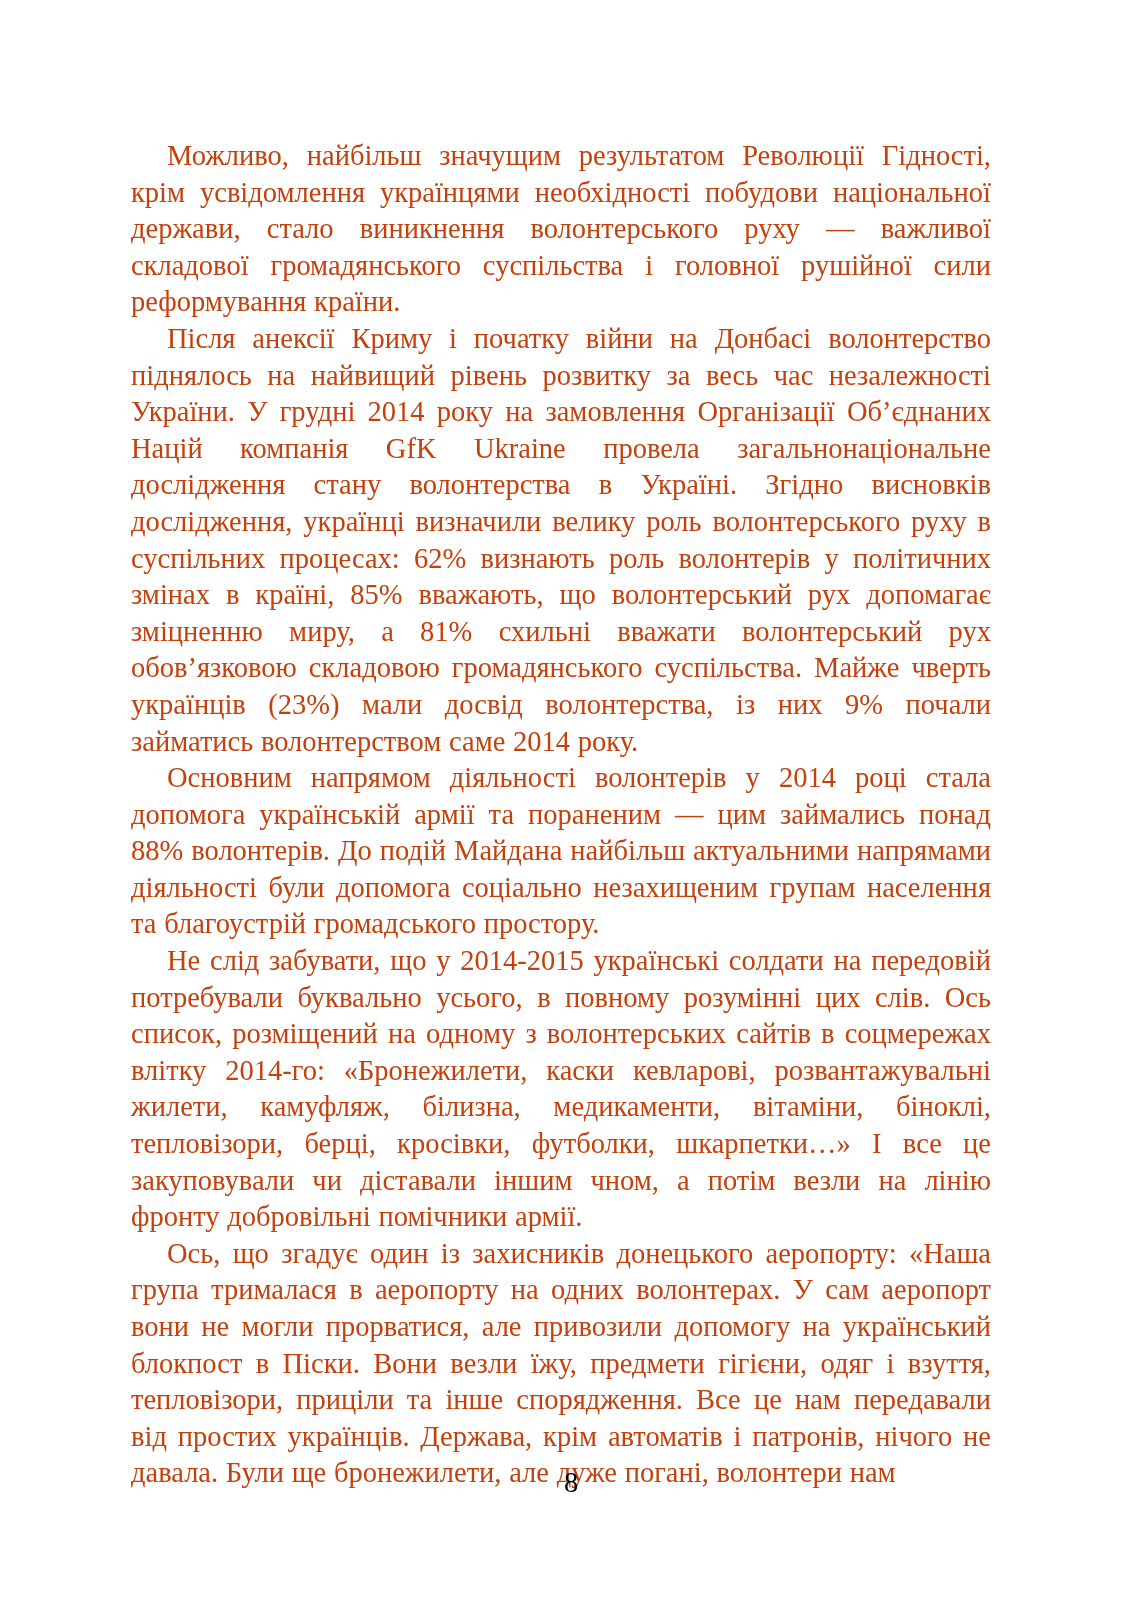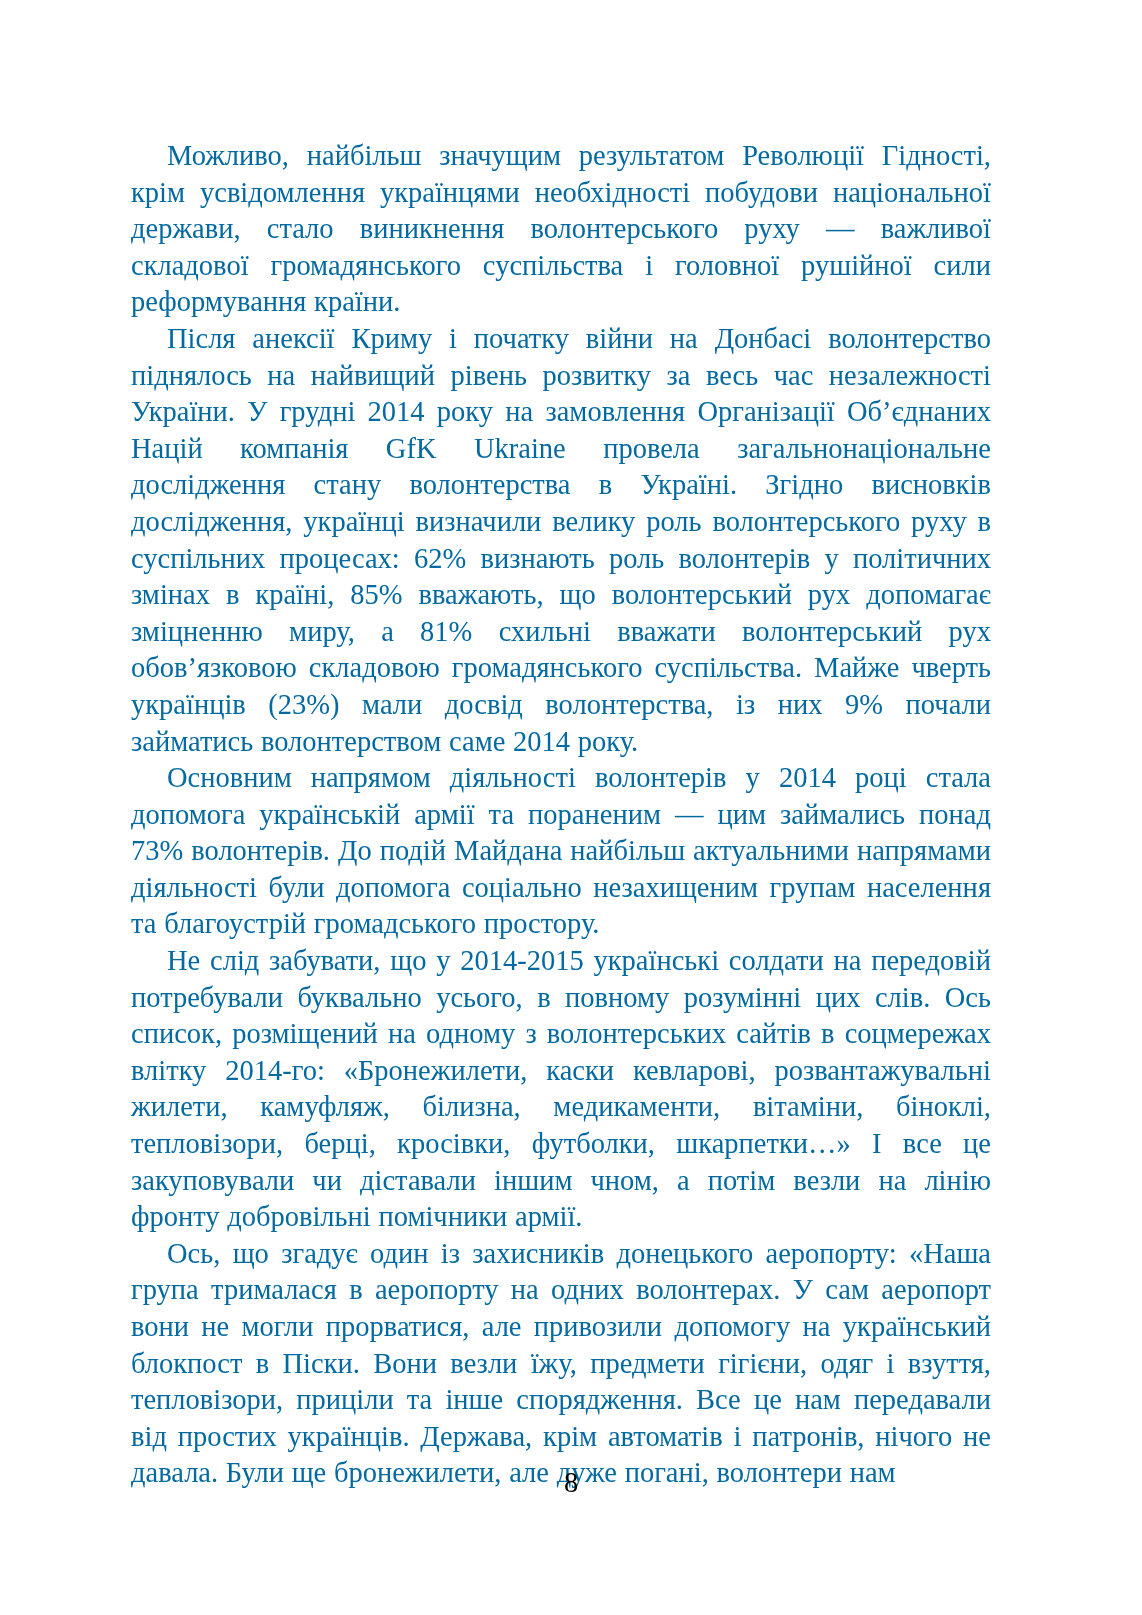--- a/index.html
+++ b/index.html
@@ -24,21 +24,21 @@
     left: 131px;
     top: 138px;
     width: 860px;
   }
 
   .paragraph {
     margin: 0;
     font-family: "Liberation Serif", "DejaVu Serif", serif;
     font-size: 28.5px;
     line-height: 36.6px;
-    color: #0369a1;
+    color: #c2410c;
     text-align: justify;
     text-justify: inter-word;
     text-indent: 36px;
     hyphens: none;
     -webkit-hyphens: none;
     word-spacing: 0.02em;
   }
 
   
   .paragraph:last-child {
@@ -58,20 +58,20 @@
   }
 </style>
 </head>
 <body>
 
 <div class="page">
 
   <div class="text-column">
     <p class="paragraph">Можливо, найбільш значущим результатом Революції Гідності, крім усвідомлення українцями необхідності побудови національної держави, стало виникнення волонтерського руху — важливої складової громадянського суспільства і головної рушійної сили реформування країни.</p>
     <p class="paragraph">Після анексії Криму і початку війни на Донбасі волонтерство піднялось на найвищий рівень розвитку за весь час незалежності України. У грудні 2014 року на замовлення Організації Об’єднаних Націй компанія GfK Ukraine провела загальнонаціональне дослідження стану волонтерства в Україні. Згідно висновків дослідження, українці визначили велику роль волонтерського руху в суспільних процесах: 62% визнають роль волонтерів у політичних змінах в країні, 85% вважають, що волонтерський рух допомагає зміцненню миру, а 81% схильні вважати волонтерський рух обов’язковою складовою громадянського суспільства. Майже чверть українців (23%) мали досвід волонтерства, із них 9% почали займатись волонтерством саме 2014 року.</p>
-    <p class="paragraph">Основним напрямом діяльності волонтерів у 2014 році стала допомога українській армії та пораненим — цим займались понад 73% волонтерів. До подій Майдана найбільш актуальними напрямами діяльності були допомога соціально незахищеним групам населення та благоустрій громадського простору.</p>
+    <p class="paragraph">Основним напрямом діяльності волонтерів у 2014 році стала допомога українській армії та пораненим — цим займались понад 88% волонтерів. До подій Майдана найбільш актуальними напрямами діяльності були допомога соціально незахищеним групам населення та благоустрій громадського простору.</p>
     <p class="paragraph">Не слід забувати, що у 2014-2015 українські солдати на передовій потребували буквально усього, в повному розумінні цих слів. Ось список, розміщений на одному з волонтерських сайтів в соцмережах влітку 2014-го: «Бронежилети, каски кевларові, розвантажувальні жилети, камуфляж, білизна, медикаменти, вітаміни, біноклі, тепловізори, берці, кросівки, футболки, шкарпетки…» І все це закуповували чи діставали іншим чном, а потім везли на лінію фронту добровільні помічники армії.</p>
     <p class="paragraph">Ось, що згадує один із захисників донецького аеропорту: «Наша група трималася в аеропорту на одних волонтерах. У сам аеропорт вони не могли прорватися, але привозили допомогу на український блокпост в Піски. Вони везли їжу, предмети гігієни, одяг і взуття, тепловізори, приціли та інше спорядження. Все це нам передавали від простих українців. Держава, крім автоматів і патронів, нічого не давала. Були ще бронежилети, але дуже погані, волонтери нам</p>
   </div>
 
   <div class="page-number">8</div>
 
 </div>
 
 </body></html>

